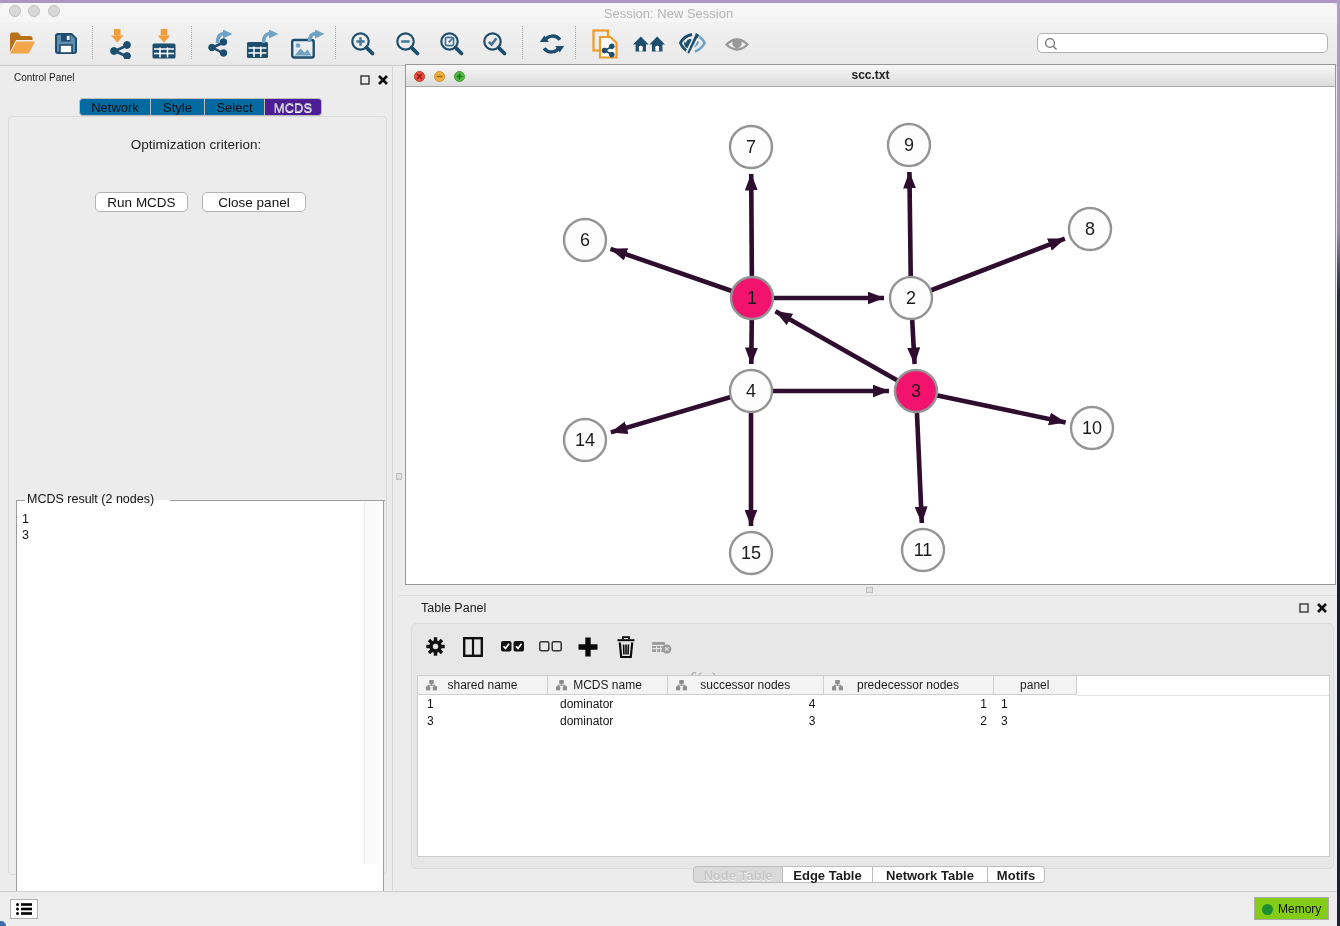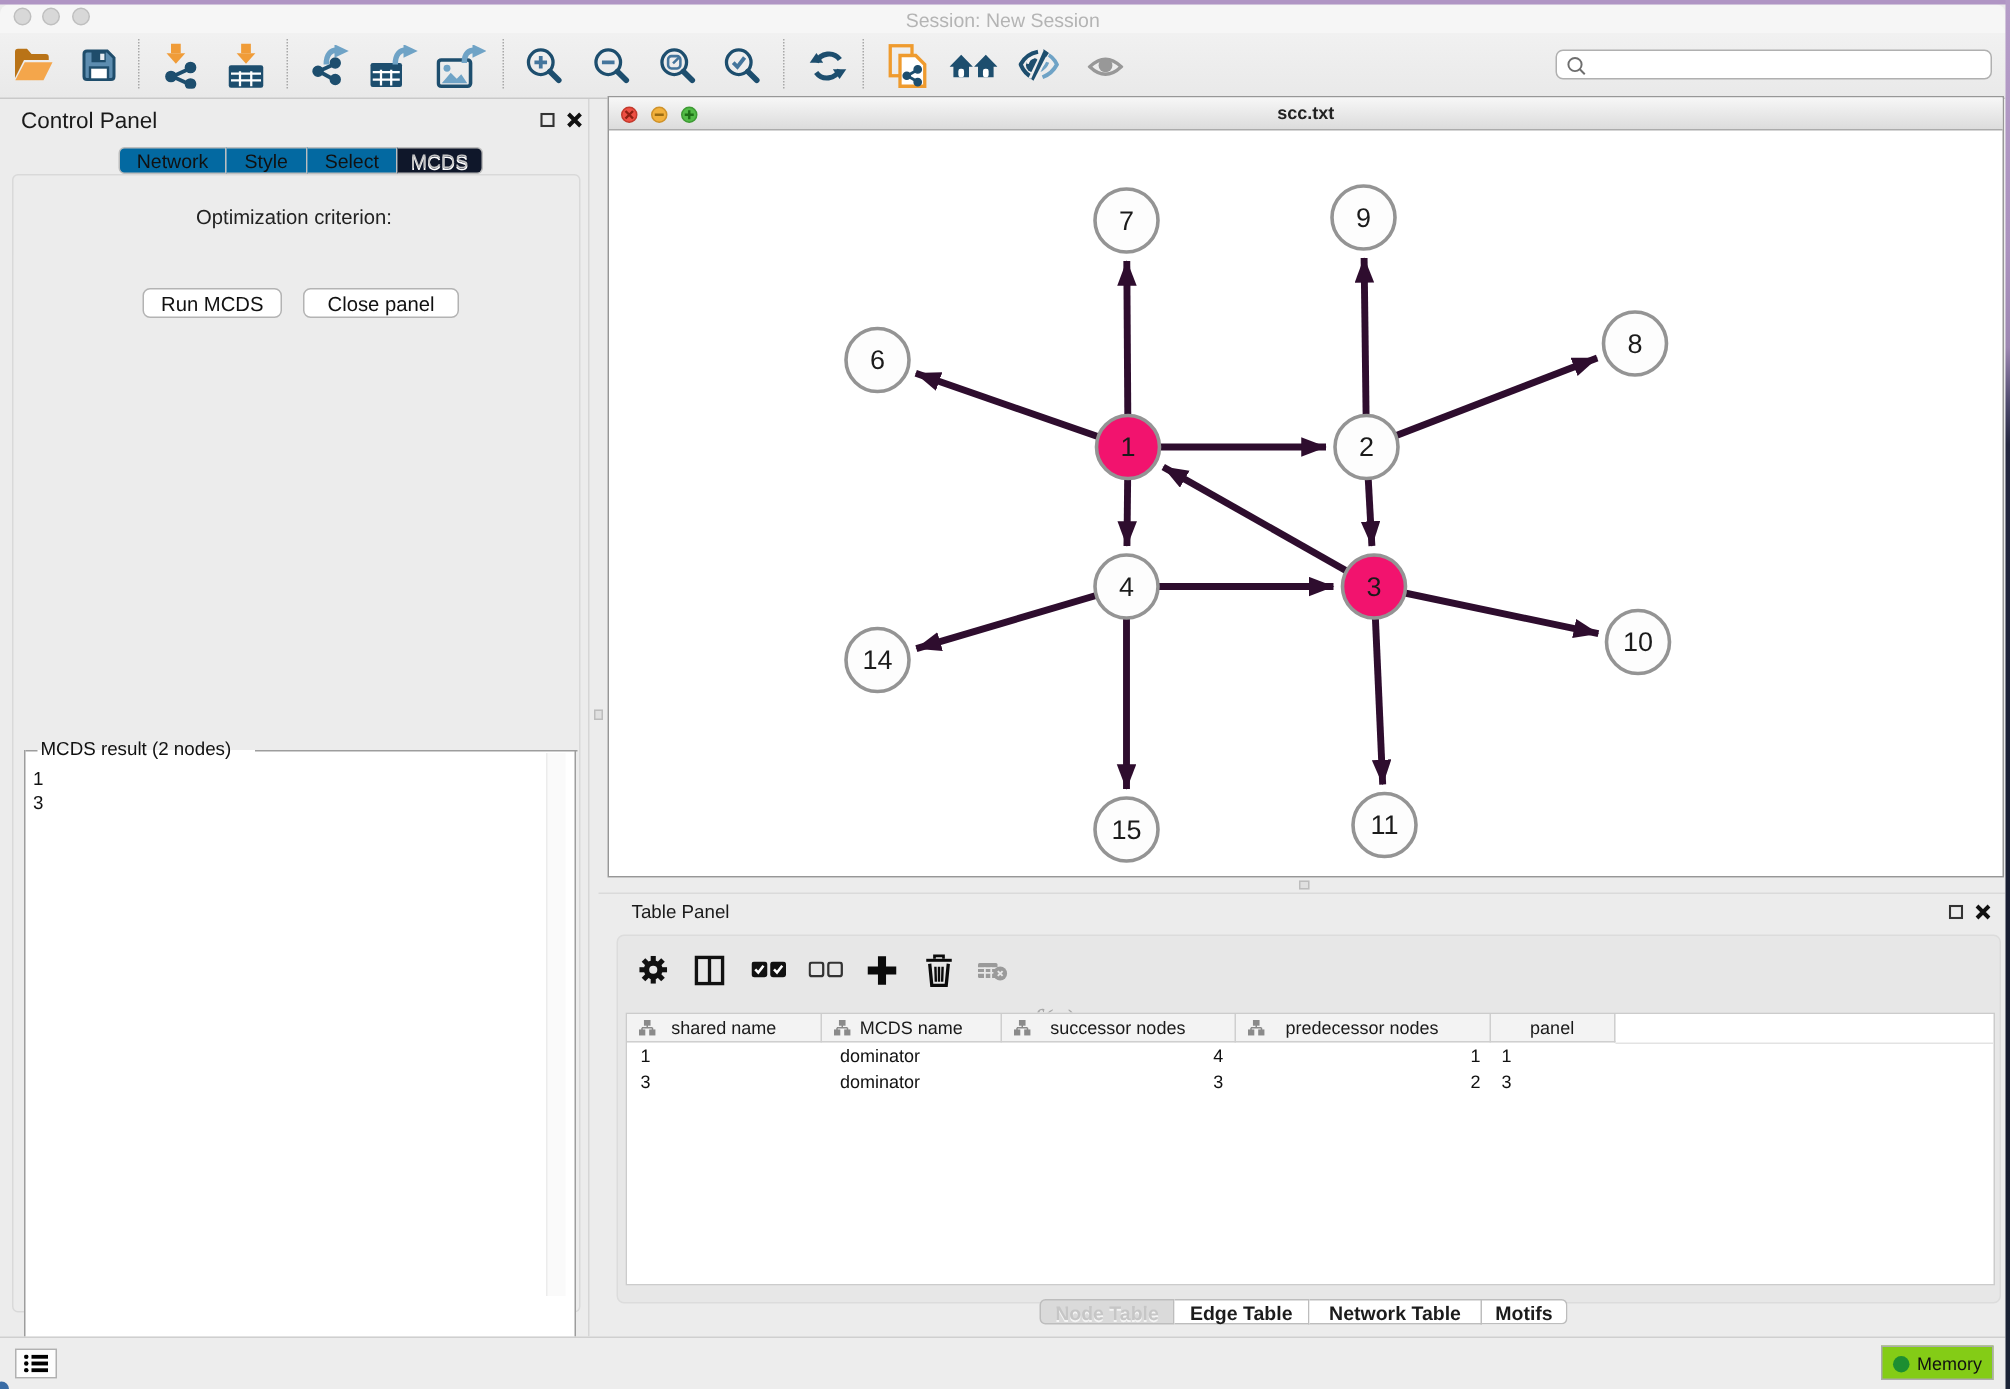--- a/index.html
+++ b/index.html
@@ -12,21 +12,21 @@
  background:linear-gradient(#b59cc8 0%,#ab92bf 18%,#9d87b2 25%,#4e4a6e 29%,#23263f 32%,#191f35 55%,#14192c 80%,#1a2336 100%);}
 
 #titlebar{left:0;top:3px;width:1337px;height:19px;background:#f6f6f6;border-bottom:1px solid #d8d8d8;border-radius:6px 6px 0 0;}
 .tl{position:absolute;top:5px;width:12px;height:12px;border-radius:50%;background:#d8d8d8;border:1px solid #bfbfbf;box-sizing:border-box;}
 #title-text{left:0;top:6px;width:1337px;text-align:center;font-size:13px;color:#b4b4b4;}
 
 #toolbar{left:0;top:22px;width:1337px;height:43px;background:linear-gradient(#f1f1f1,#e9e9e9);border-bottom:1px solid #c9c9c9;}
 .tsep{position:absolute;top:6px;height:33px;width:0;border-left:1px dotted #a8a8a8;}
 .ticon{position:absolute;top:7px;}
 
-#cp-title{left:14px;top:72px;font-size:15px;color:#1a1a1a;}
+#cp-title{left:14px;top:72px;font-size:10px;color:#1a1a1a;}
 #cp-border{left:392px;top:66px;width:1px;height:825px;background:#d6d6d6;}
 #cp-content{left:8px;top:116px;width:377px;height:757px;border:1px solid #d9d9d9;border-radius:4px;}
 .tab{position:absolute;top:98px;height:18px;line-height:18px;text-align:center;background:#0369a1;border:1px solid #bdbdbd;box-sizing:border-box;font-size:13px;font-weight:400;color:#111;}
 .btn{position:absolute;background:#fff;border:1px solid #b3b3b3;border-radius:5px;box-sizing:border-box;text-align:center;font-size:13.5px;color:#111;}
 
 #frame{left:405px;top:64px;width:931px;height:521px;border:1px solid #979797;background:#ffffff;box-sizing:border-box;}
 #frame-tb{position:absolute;left:0;top:0;width:929px;height:21px;background:linear-gradient(#f7f7f7,#dcdcdc);border-bottom:1px solid #ababab;}
 .fl{position:absolute;top:6px;width:11px;height:11px;border-radius:50%;box-sizing:border-box;}
 
 #tp-top{left:399px;top:595px;width:938px;height:1px;background:#dadada;}
@@ -202,21 +202,21 @@
         <line x1="9.2" y1="9.2" x2="12.5" y2="12.5" stroke="#6e6e6e" stroke-width="1.3"></line>
       </svg>
   </div>
 
   <div class="abs" id="cp-title">Control Panel</div>
   <div class="abs" id="cp-border"></div>
   <div class="abs" id="cp-content"></div>
   <div class="tab" style="left:79px;width:72px;border-radius:4px 0 0 4px;">Network</div>
   <div class="tab" style="left:151px;width:54px;border-left:none;">Style</div>
   <div class="tab" style="left:205px;width:60px;border-left:none;">Select</div>
-  <div class="tab" style="left:265px;width:57px;border-left:none;border-radius:0 4px 4px 0;background:#0f172a;color:#c3c3c3;text-shadow:0 1px 0 #fff;">MCDS</div>
+  <div class="tab" style="left:265px;width:57px;border-left:none;border-radius:0 4px 4px 0;background:#4c1d95;color:#c3c3c3;text-shadow:0 1px 0 #fff;">MCDS</div>
   <svg class="abs" style="left:360px;top:74.5px;" width="10" height="10" viewBox="0 0 10 10">
       <rect x="1" y="1" width="8" height="8" fill="none" stroke="#333" stroke-width="1.4"></rect>
     </svg>
   <svg class="abs" style="left:377px;top:73.5px;" width="12" height="12" viewBox="0 0 12 12">
       <path d="M2 2 L10 10 M10 2 L2 10" stroke="#111" stroke-width="2.6"></path>
     </svg>
   <div class="abs" style="left:0;top:137px;width:392px;text-align:center;font-size:13.5px;color:#222;">Optimization criterion:</div>
   <div class="btn" style="left:95px;top:192px;width:93px;height:20px;line-height:19px;">Run MCDS</div>
   <div class="btn" style="left:202px;top:192px;width:104px;height:20px;line-height:19px;">Close panel</div>
 

